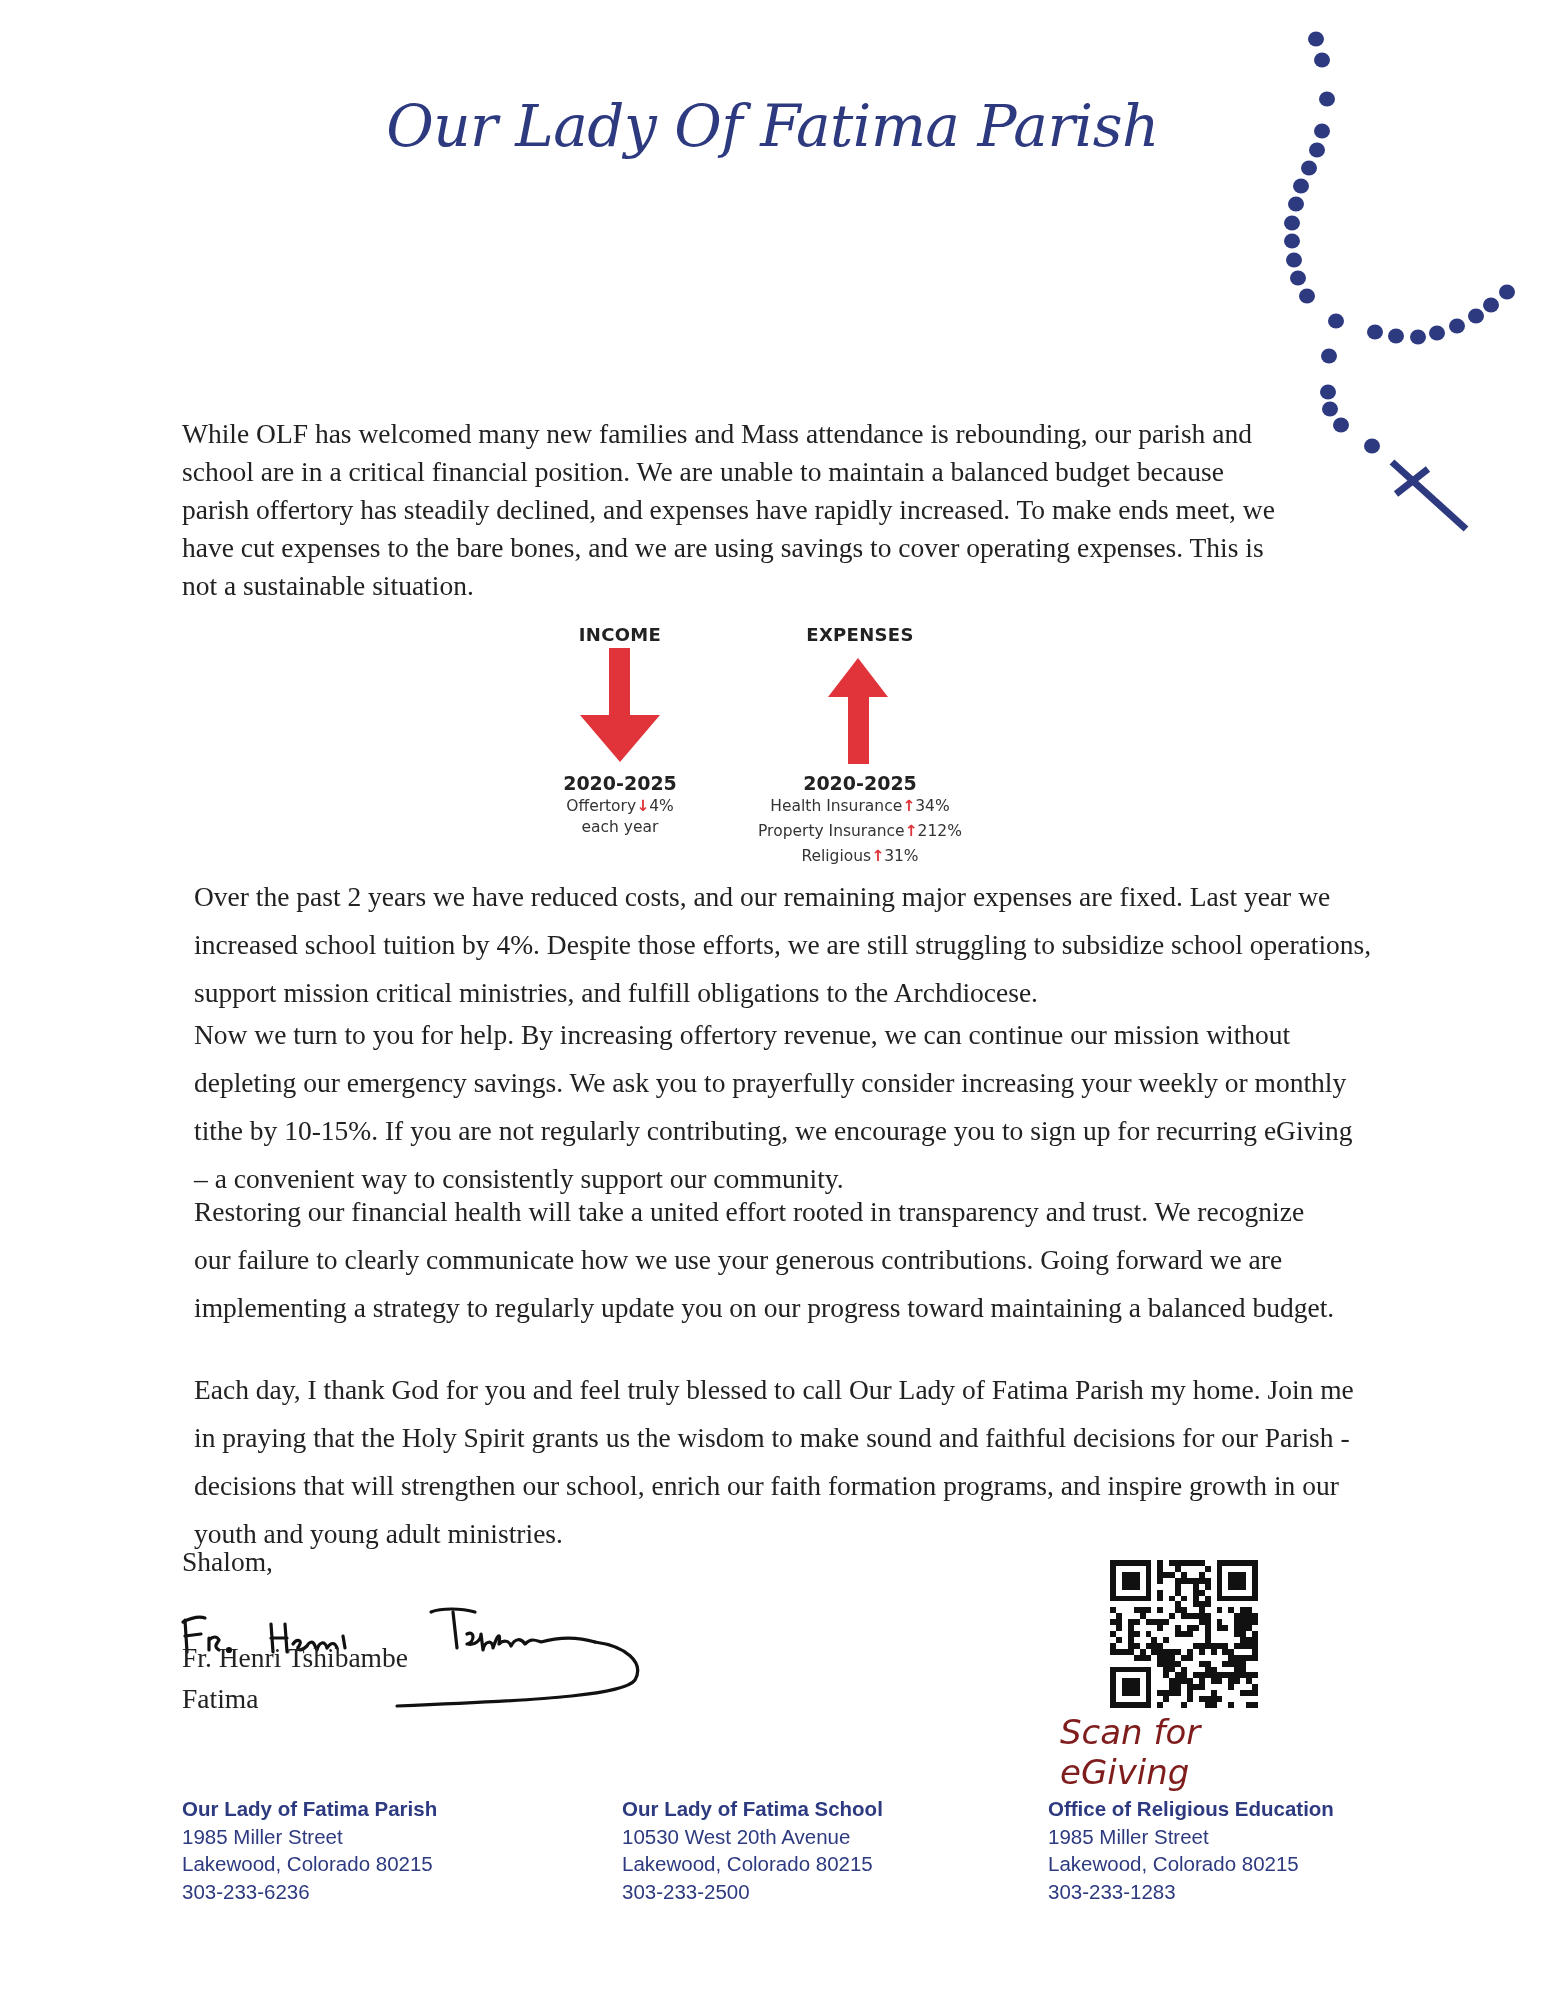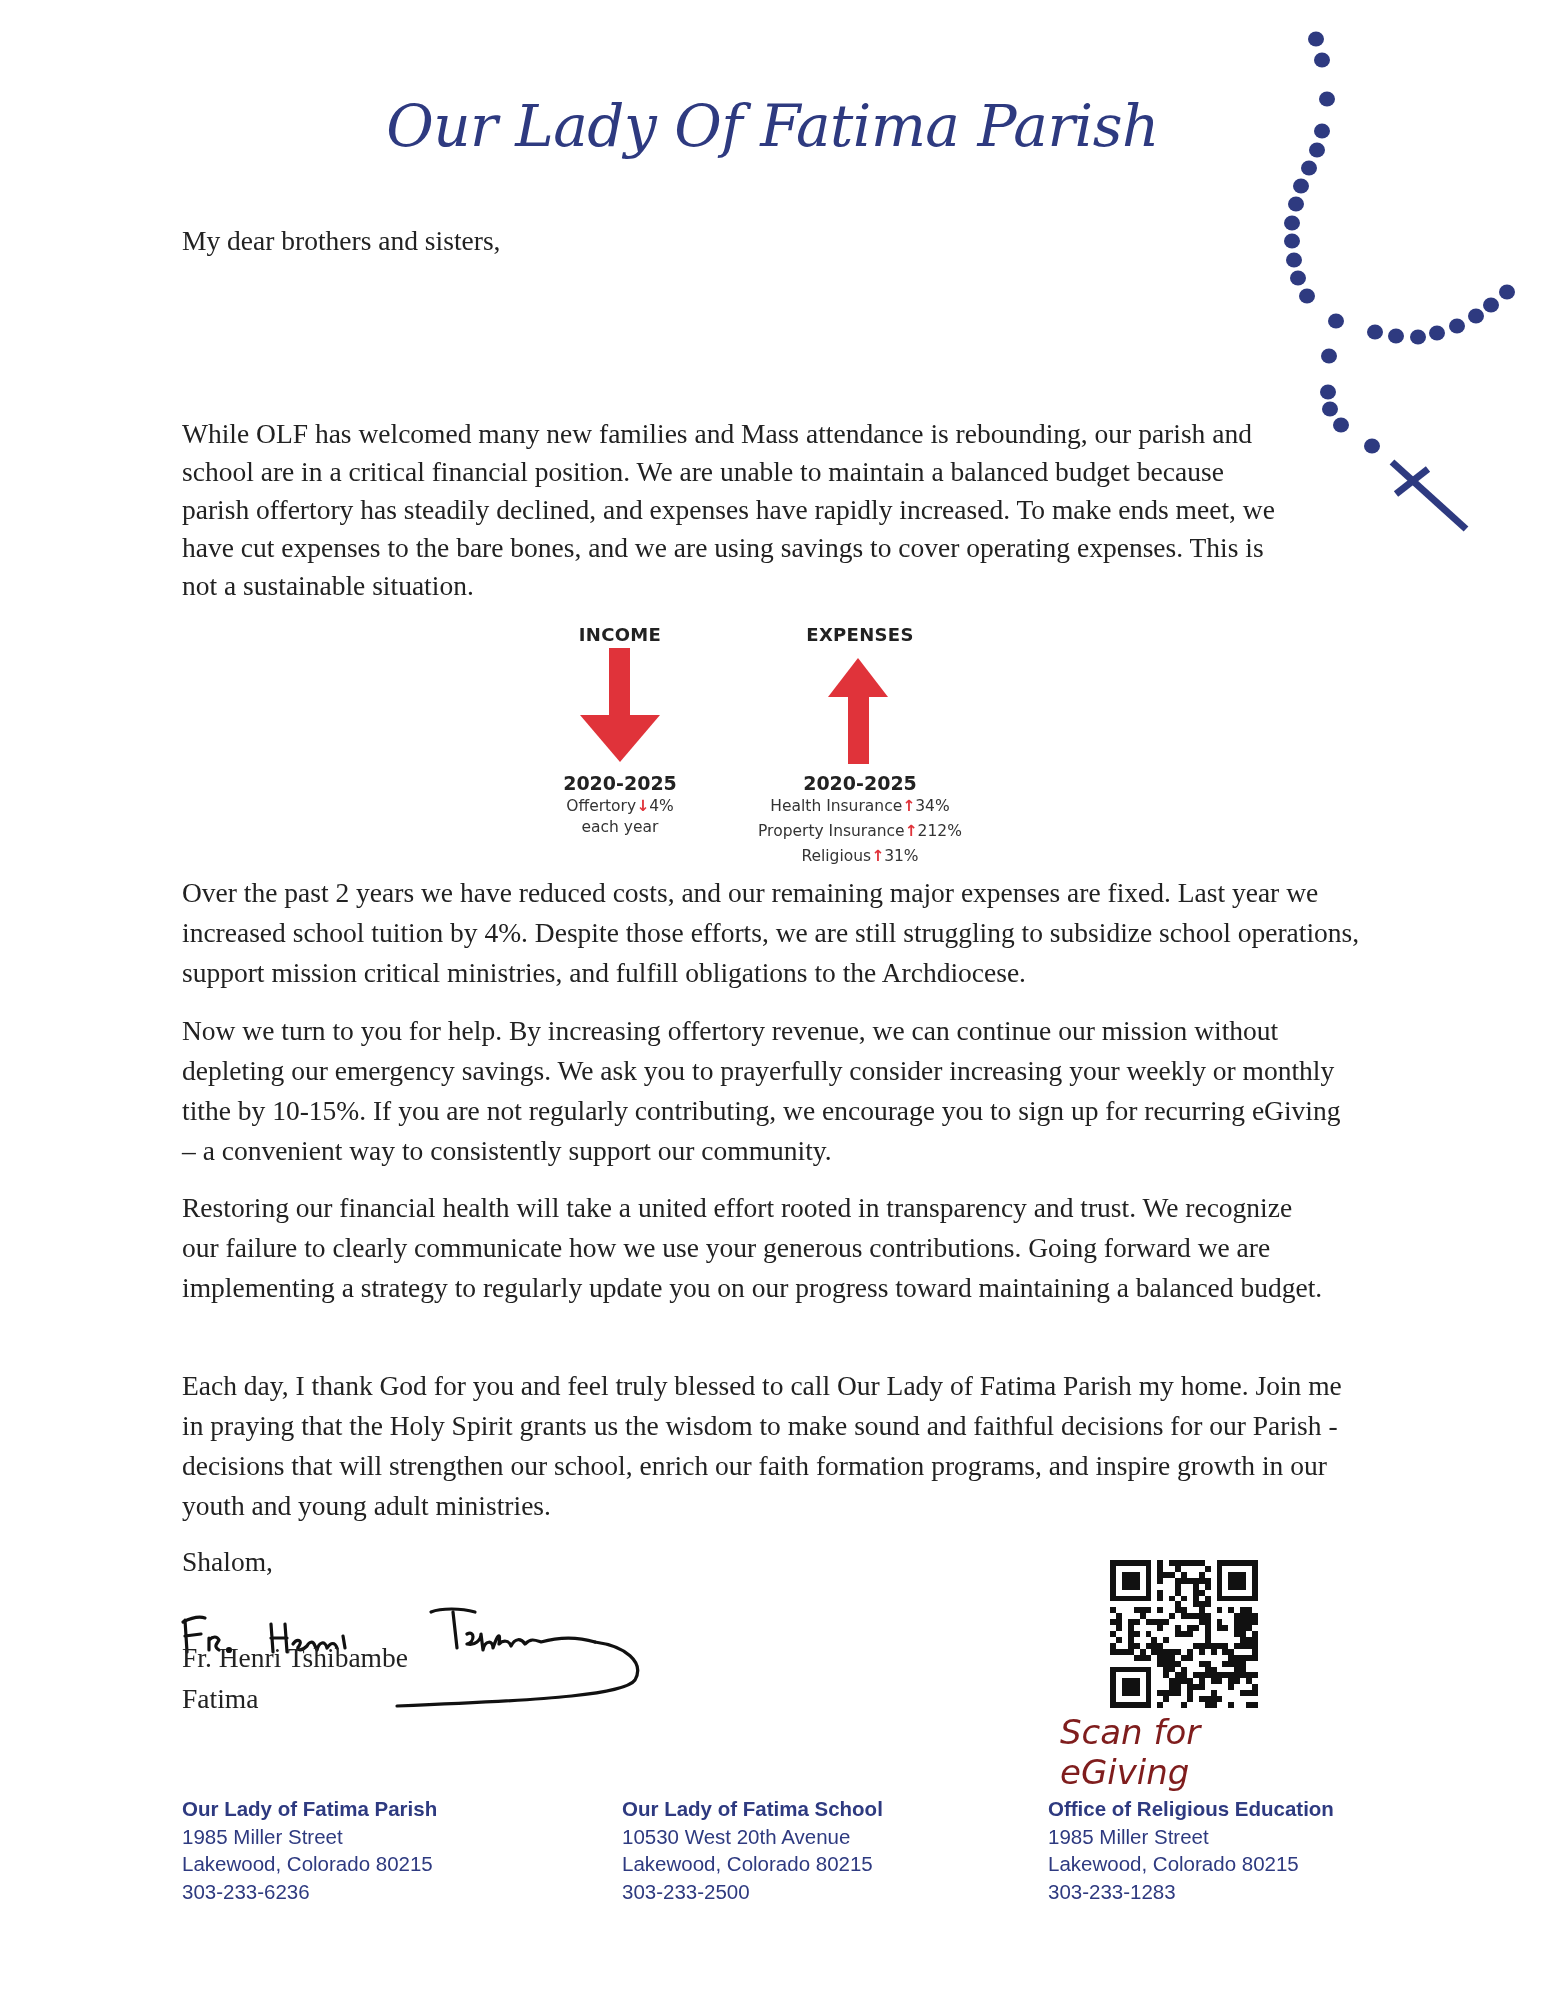--- a/index.html
+++ b/index.html
@@ -12,21 +12,21 @@
     color: #2e3a80; letter-spacing: -0.5px; margin: 0; font-weight: normal;
   }
 
   .rosary { position: absolute; left: 1250px; top: 20px; width: 295px; height: 600px; }
 
   .body-text {
     position: absolute; left: 182px; width: 1180px;
     font-family: "Liberation Serif", serif; font-size: 27.5px; line-height: 38px;
     color: #222222; margin: 0;
   }
-  .body-text.wide { line-height: 40px; }
+  .body-text.wide { line-height: 48px; margin-left: 12px; }
 
   .fin-graphic { position: absolute; left: 520px; top: 600px; width: 480px; height: 280px; }
   .fin-col { position: absolute; text-align: center; font-family: "DejaVu Sans", sans-serif; color: #222; }
   .fin-col .head { font-weight: bold; font-size: 18px; letter-spacing: 0.3px; }
   .fin-col .years { font-weight: bold; font-size: 19px; }
   .fin-col .line { font-size: 15.5px; line-height: 25px; color: #333; }
   .fin-col .line .up, .fin-col .line .down { color: #e0333a; font-weight: bold; }
   .arrow { position: absolute; }
 
   .closing { position: absolute; left: 182px; font-family: "Liberation Serif", serif; font-size: 27.5px; color: #222; }
@@ -78,21 +78,20 @@
         <ellipse cx="226" cy="296" rx="8" ry="7.5"></ellipse>
         <ellipse cx="241" cy="285" rx="8" ry="7.5"></ellipse>
         <ellipse cx="257" cy="272" rx="8" ry="7.5"></ellipse>
       </g>
     <g stroke="#2e3a80" stroke-width="7" stroke-linecap="butt">
       <line x1="142" y1="442" x2="216" y2="509"></line>
       <line x1="146" y1="474" x2="178" y2="449"></line>
     </g>
   </svg>
 
-  <p class="body-text" style="top:222px;">My dear brothers and sisters,</p>
   <p class="body-text" style="top:415px; width:1110px;">While OLF has welcomed many new families and Mass attendance is rebounding, our parish and school are in a critical financial position. We are unable to maintain a balanced budget because parish offertory has steadily declined, and expenses have rapidly increased. To make ends meet, we have cut expenses to the bare bones, and we are using savings to cover operating expenses. This is not a sustainable situation.</p>
 
   <div class="fin-graphic">
     <div class="fin-col" style="left:0; width:200px; top:24px;">
       <div class="head">INCOME</div>
     </div>
     <svg class="arrow" style="left:50px; top:44px;" width="100" height="124">
       <rect x="39" y="4" width="21" height="68" fill="#e0333a"></rect>
       <polygon points="10,71 90,71 50,118" fill="#e0333a"></polygon>
     </svg>

